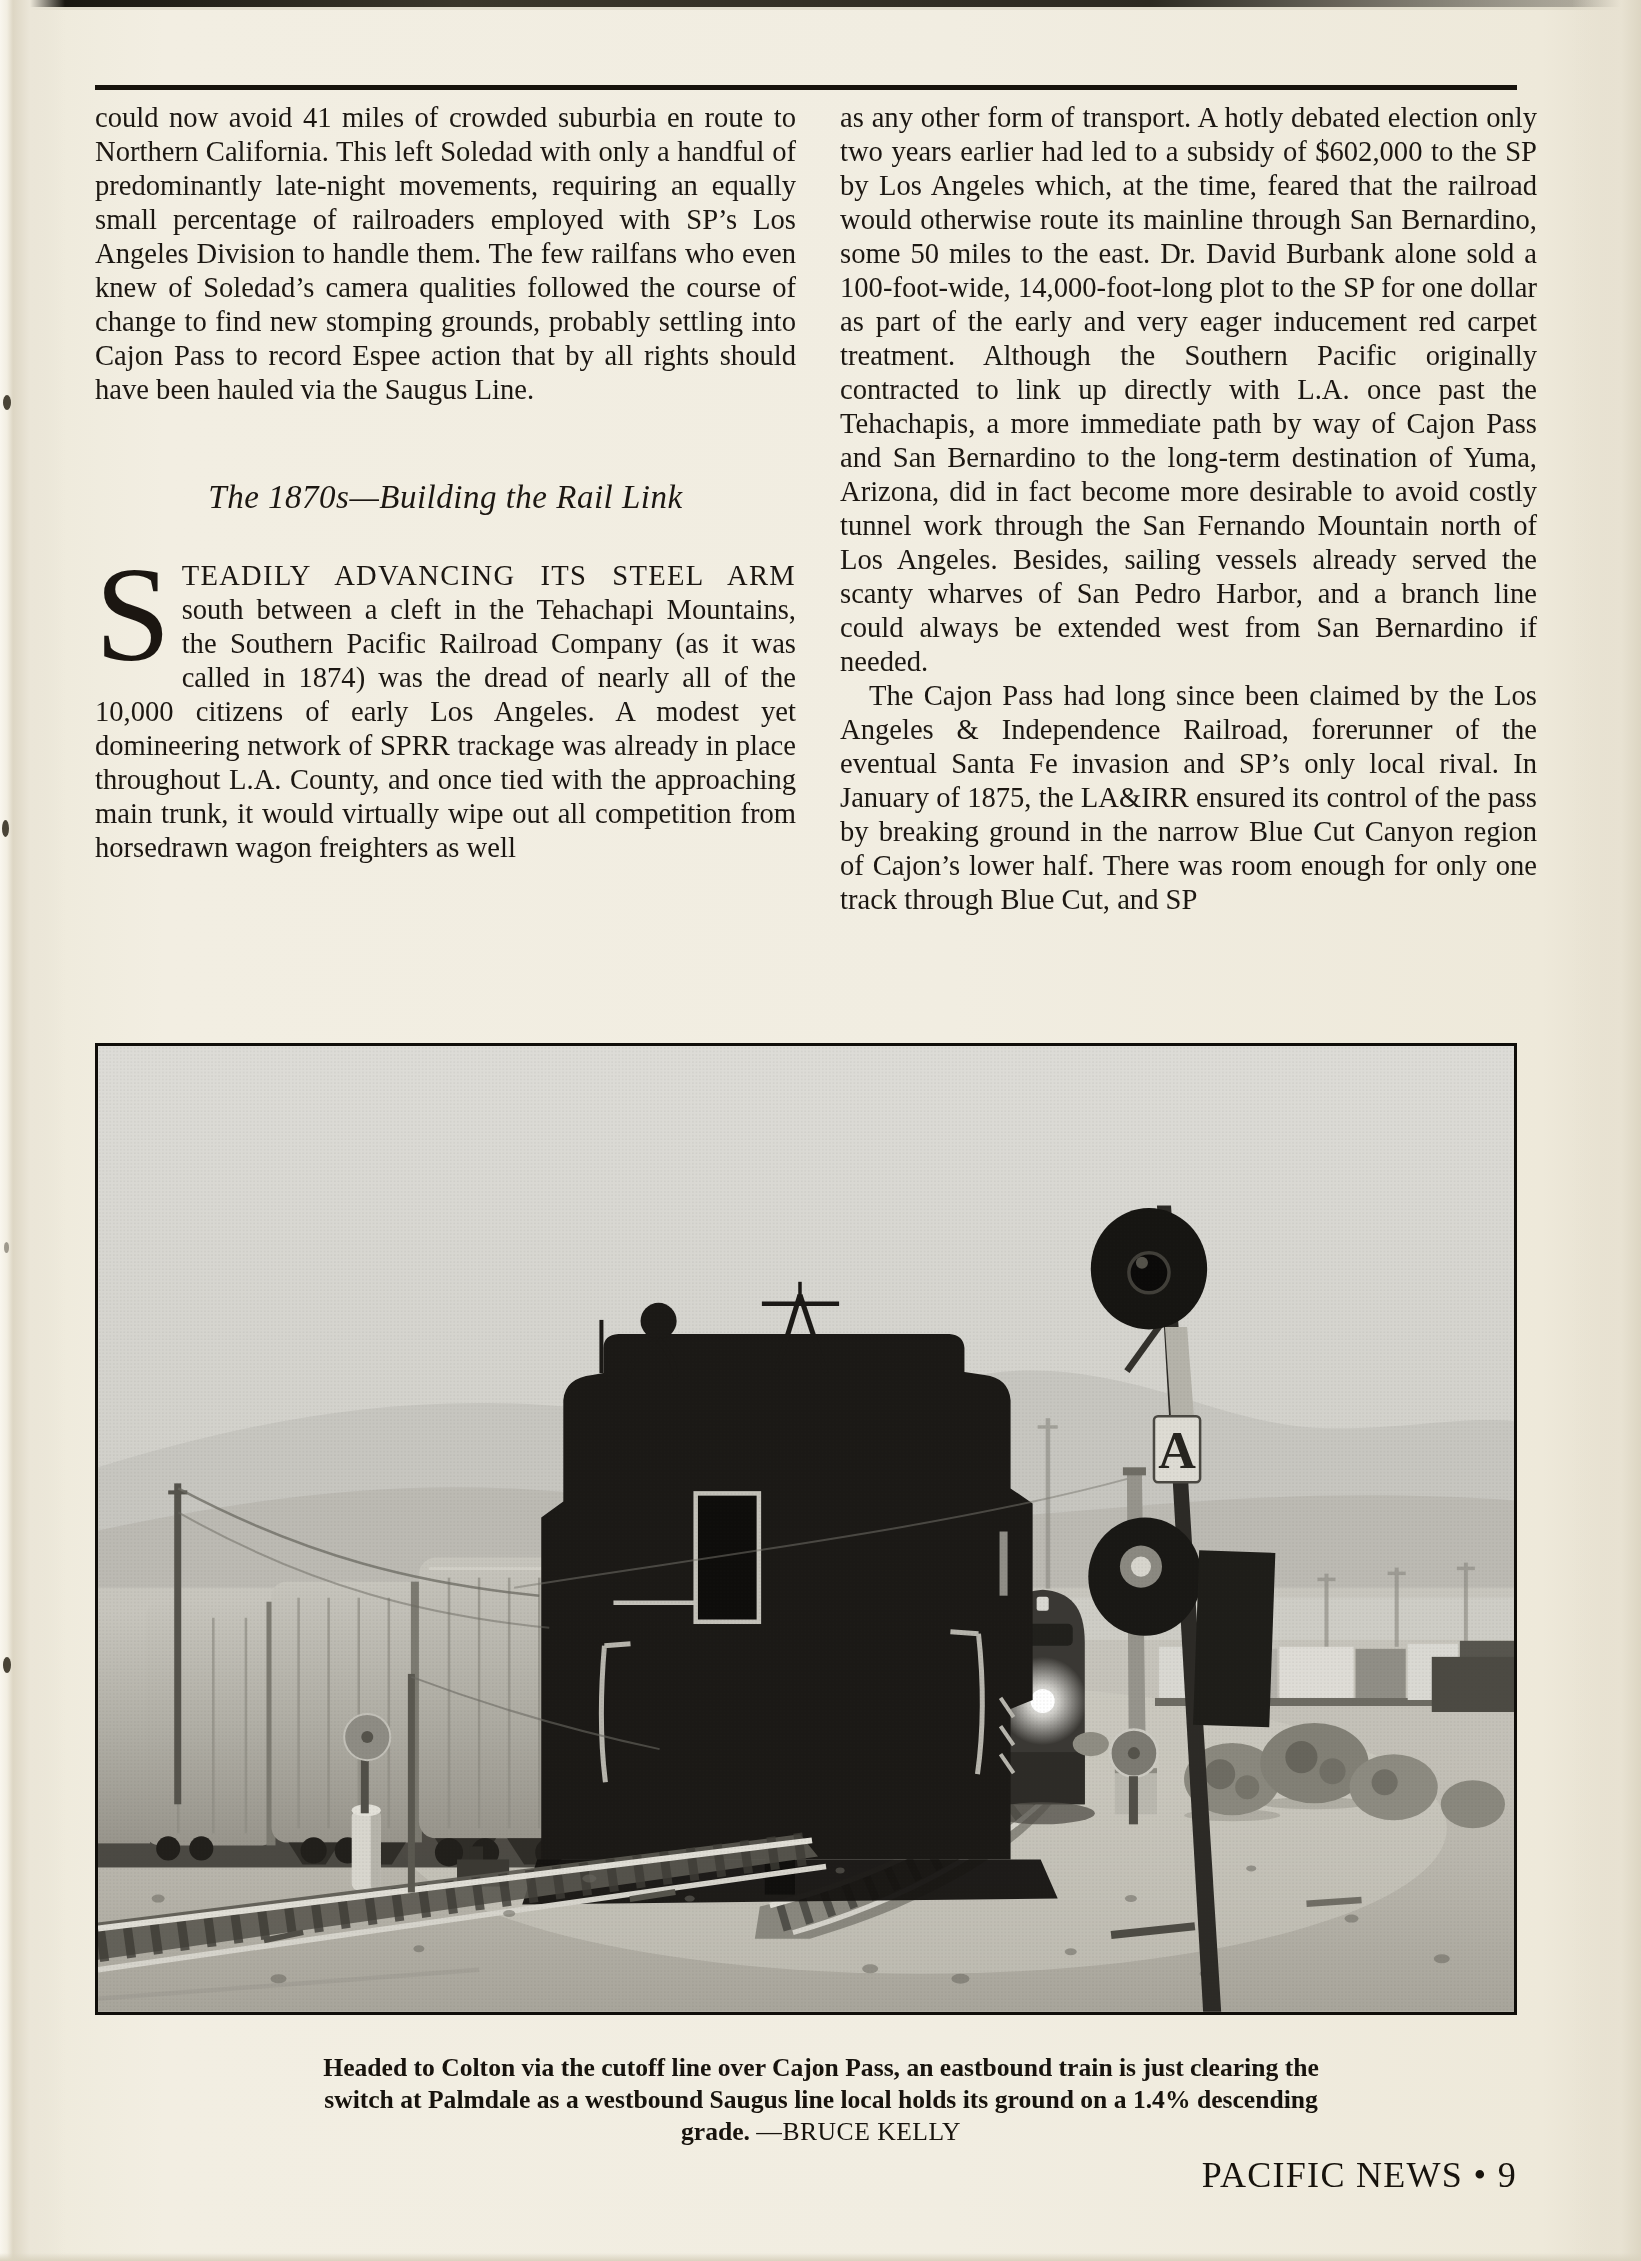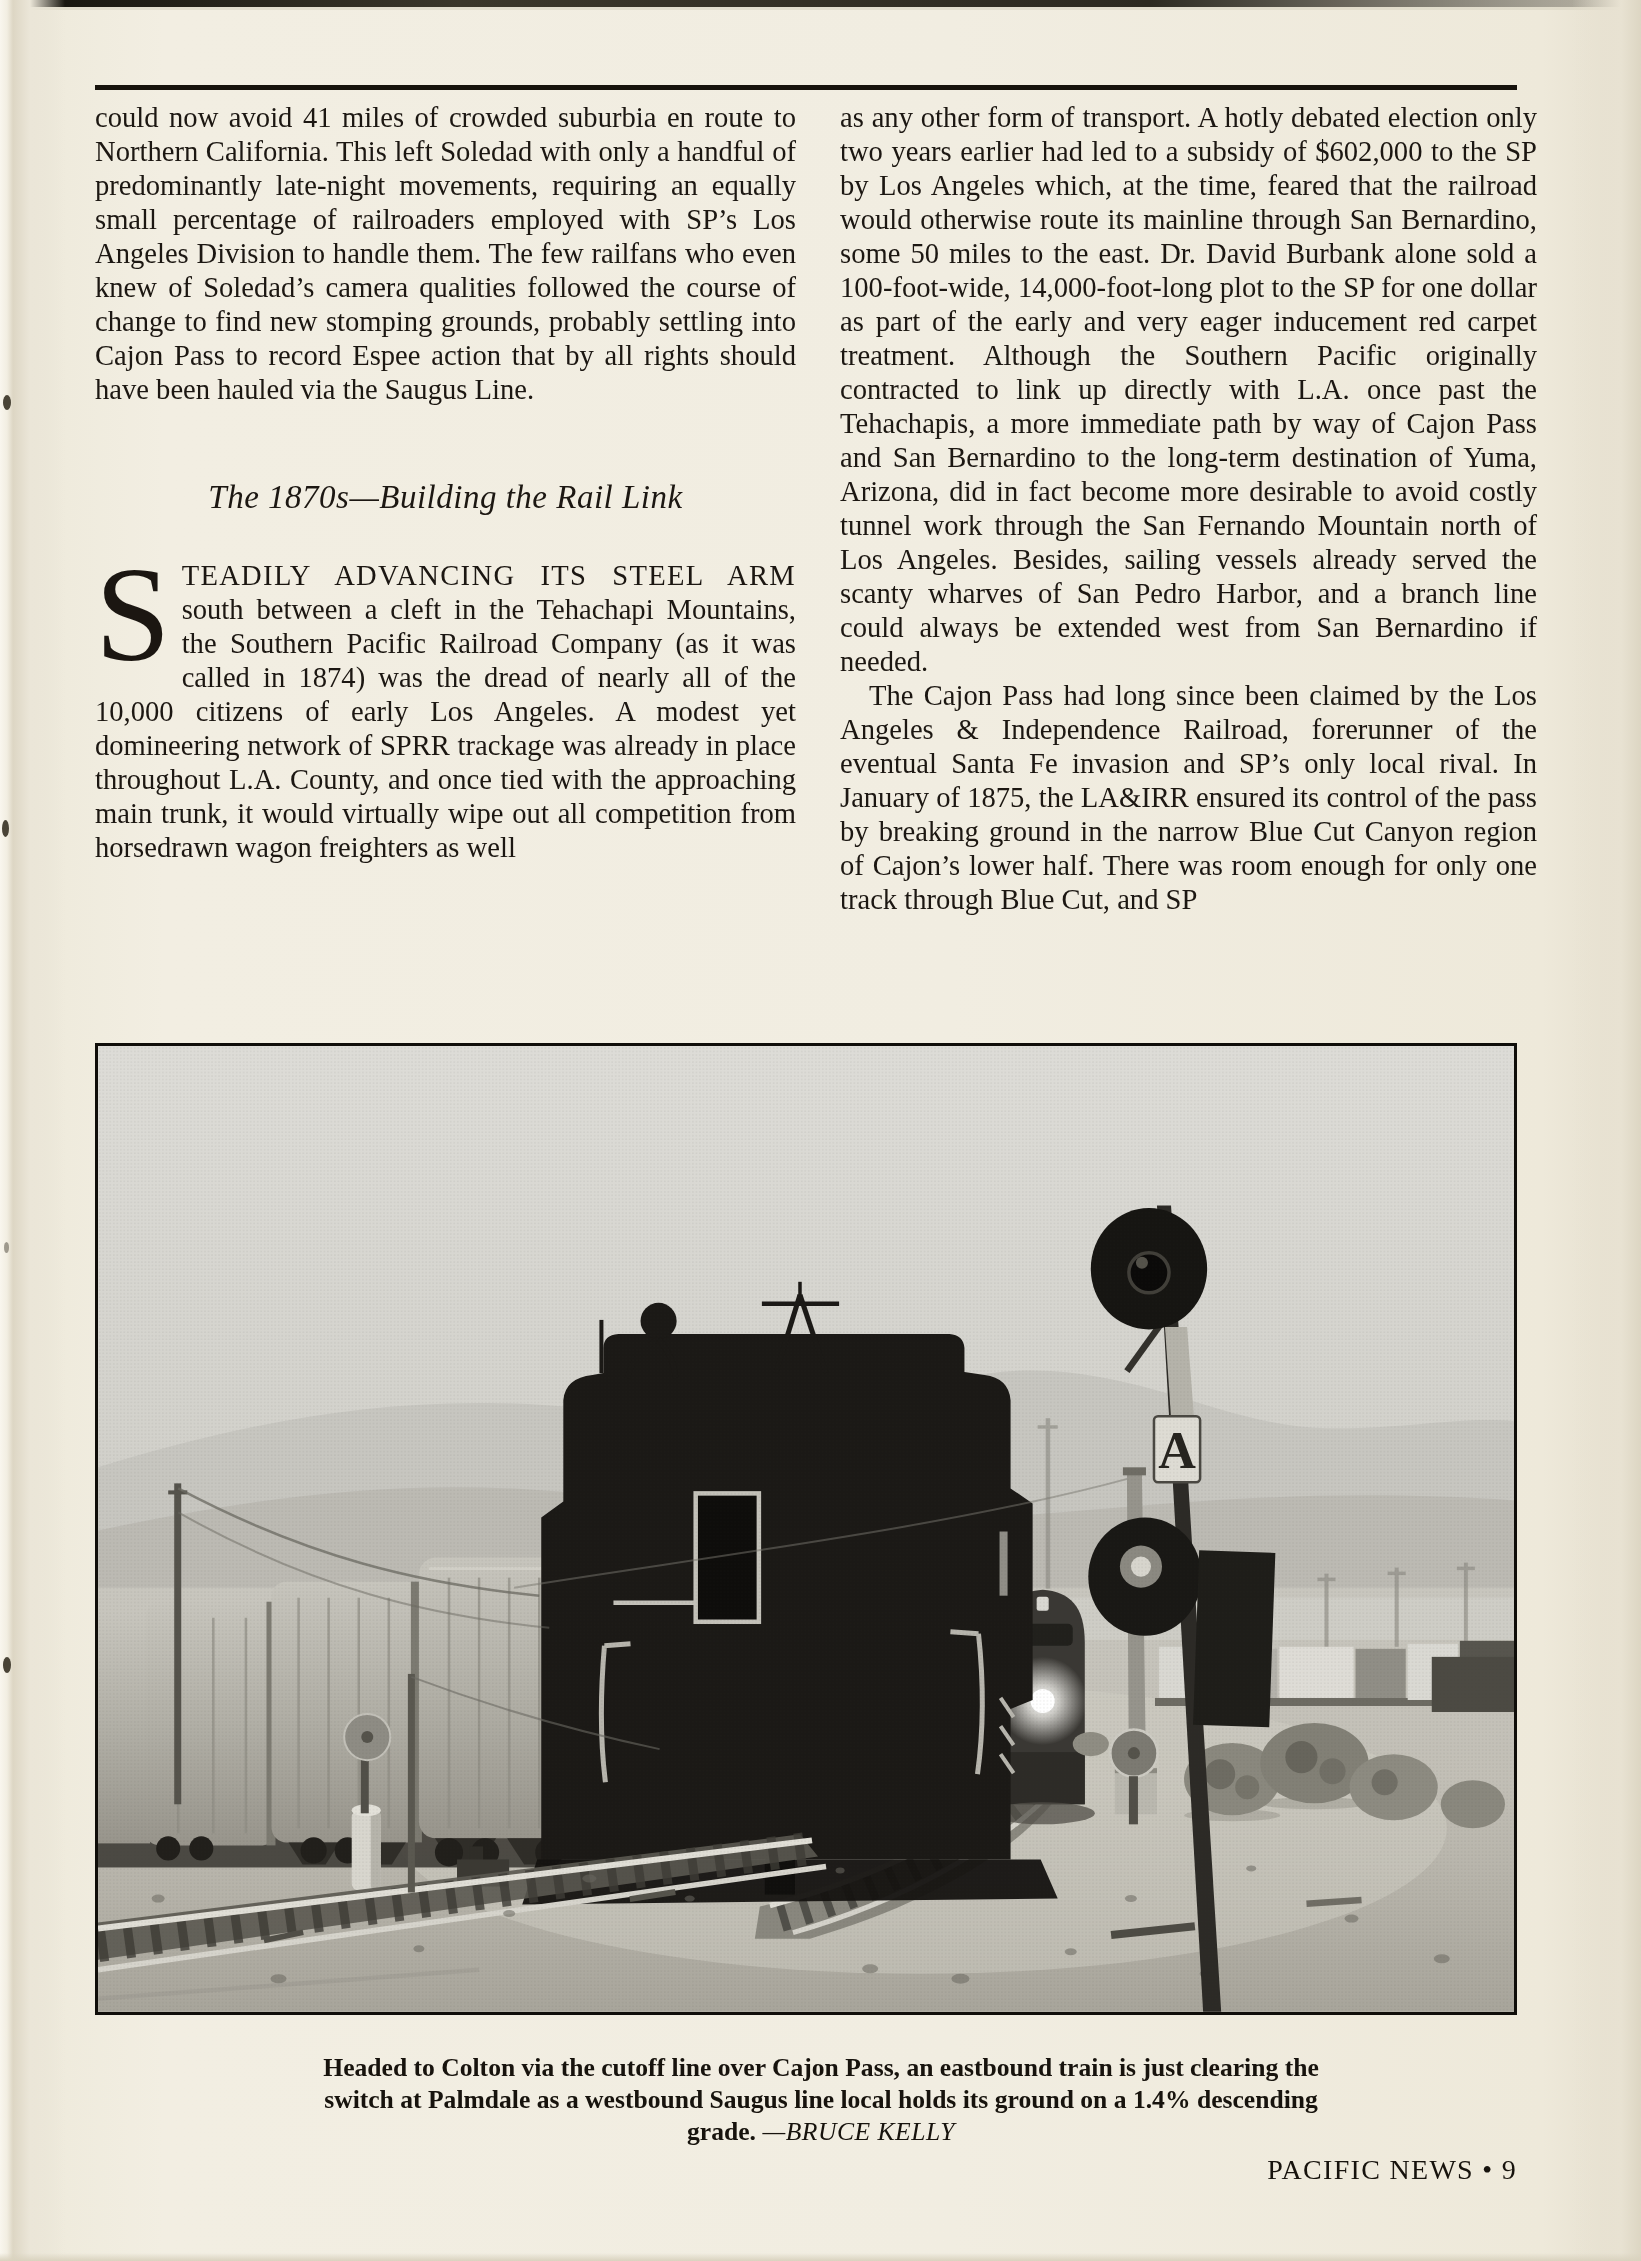--- a/index.html
+++ b/index.html
@@ -24,22 +24,22 @@
   .indent{text-indent:29px;}
   .heading{font-style:italic;font-size:33px;line-height:40px;letter-spacing:0.5px;margin:70px 0 42px 0 !important;
        text-align:center;font-weight:400;}
   .dropcap{float:left;font-size:136px;line-height:103px;padding:4px 11px 0 0;color:#1b1611;}
   .leadcaps{letter-spacing:1.3px;word-spacing:4.5px;}
   .photo-frame{position:absolute;left:95px;top:1043px;width:1422px;height:972px;border:3.5px solid #0f0d09;
        box-sizing:border-box;background:#d8d7d2;}
   .photo-frame svg{display:block;width:100%;height:100%;}
   .caption{position:absolute;left:300px;top:2052px;width:1042px;text-align:center;font-weight:700;
        font-size:25.6px;line-height:32px;color:#17130d;}
-  .caption .credit{font-style:italic;font-weight:400;letter-spacing:0.5px;}
-  .footer{position:absolute;left:95px;top:2154px;width:1422px;text-align:right;font-size:28px;
+  .caption .credit{font-weight:400;letter-spacing:0.5px;}
+  .footer{position:absolute;left:95px;top:2154px;width:1422px;text-align:right;font-size:36px;
        letter-spacing:1.3px;color:#17130d;}
 </style>
 </head>
 <body>
 
 <div class="edge-top"></div>
 <div class="edge-top-line"></div>
 <div class="edge-left"></div>
 <div class="edge-right"></div>
 <div class="edge-bottom"></div>

